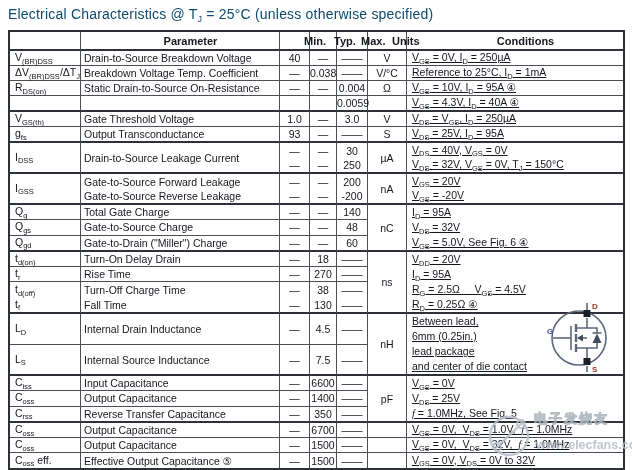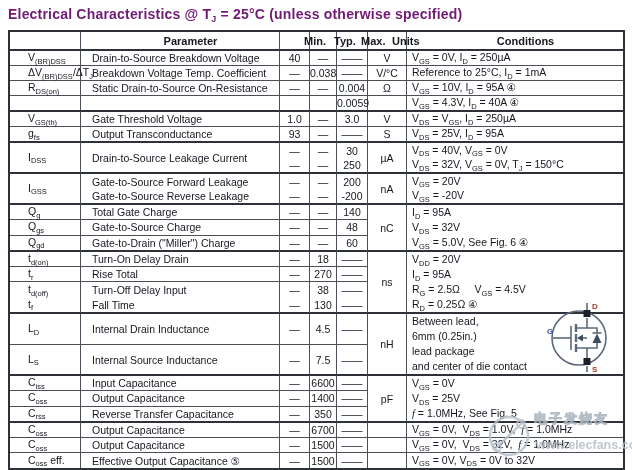--- a/index.html
+++ b/index.html
@@ -1,35 +1,35 @@
 <!DOCTYPE html>
 <html><head>
 <meta charset="utf-8">
 <style>
   html,body{margin:0;padding:0;background:#ffffff;}
   .page{position:relative;width:632px;height:470px;background:#ffffff;overflow:hidden;
         font-family:"Liberation Sans","DejaVu Sans",sans-serif;color:#15171e;}
-  .title{position:absolute;left:8px;top:6px;font-size:14px;font-weight:bold;color:#701a75;letter-spacing:.2px;}
+  .title{position:absolute;left:8px;top:6px;font-size:14px;font-weight:normal;color:#0c4a6e;letter-spacing:.2px;}
   .title sub{font-size:9px;top:3px;}
   .tblwrap{position:absolute;left:8px;top:30px;border:2px solid #2e3238;background:#fff;}
   table{border-collapse:separate;border-spacing:0;table-layout:fixed;width:613px;}
   th,td{padding:0 3px;font-size:10.5px;line-height:12px;vertical-align:middle;overflow:visible;
         border-left:1px solid #4a4f57;border-bottom:1px solid #4a4f57;white-space:nowrap;}
   th{font-weight:bold;text-align:center;border-bottom:2px solid #2e3238;height:17px;font-size:11px;padding-left:24px;}
   th:first-child,td.c-sym{border-left:none;}
   tr{height:15px;}
   tr.tall{height:30px;}
   td.bb-t{border-bottom:2px solid #2e3238;}
   td.bb-n{border-bottom:none;}
   td.bb-0{border-bottom:none;}
-  .c-sym{font-size:10.5px;padding-left:18px;margin-left:40px;}
-  .c-par{padding-left:11px;}
+  .c-sym{font-size:10.5px;padding-left:5px;margin-left:40px;}
+  .c-par{padding-left:3px;}
   .c-min,.c-typ,.c-max{text-align:center;padding:0;}
   .c-uni{text-align:center;}
-  .c-con{padding-left:5px;}
+  .c-con{padding-left:5px;text-decoration:underline;}
   td.ml{vertical-align:top;padding-top:0;}
   .ln{height:15px;line-height:15px;}
   sub{font-size:7.5px;vertical-align:baseline;position:relative;top:2.5px;}
   i{font-family:"Liberation Serif","DejaVu Serif",serif;font-style:italic;}
   
   .mosfet{position:absolute;left:546px;top:300px;z-index:2;}
   
   .wm{position:absolute;left:486px;top:410px;width:146px;height:58px;z-index:3;opacity:.85;pointer-events:none;}
   .wm-cn{position:absolute;left:48px;top:0px;font-size:13px;font-weight:bold;color:#c6cdd5;
          letter-spacing:2px;-webkit-text-stroke:1px #a9b3bd;}
@@ -186,28 +186,28 @@
             <td class="c-uni bb-t" rowspan="4">ns</td>
             <td class="c-con bb-t ml" rowspan="4">
               <div class="ln">V<sub>DD</sub> = 20V</div>
               <div class="ln">I<sub>D</sub> = 95A</div>
               <div class="ln">R<sub>G</sub> = 2.5Ω&nbsp;&nbsp;&nbsp;&nbsp;&nbsp;V<sub>GS</sub> = 4.5V</div>
               <div class="ln">R<sub>D</sub> = 0.25Ω ④</div>
             </td>
           </tr>
           <tr>
             <td class="c-sym">t<sub>r</sub></td>
-            <td class="c-par">Rise Total</td>
+            <td class="c-par">Rise Time</td>
             <td class="c-min">—</td>
             <td class="c-typ">270</td>
             <td class="c-max">——</td>
           </tr>
           <tr>
             <td class="c-sym bb-n">t<sub>d(off)</sub></td>
-            <td class="c-par bb-n">Turn-Off Delay Input</td>
+            <td class="c-par bb-n">Turn-Off Charge Time</td>
             <td class="c-min bb-n">—</td>
             <td class="c-typ bb-n">38</td>
             <td class="c-max bb-n">——</td>
           </tr>
           <tr>
             <td class="c-sym bb-t">t<sub>f</sub></td>
             <td class="c-par bb-t">Fall Time</td>
             <td class="c-min bb-t">—</td>
             <td class="c-typ bb-t">130</td>
             <td class="c-max bb-t">——</td>

